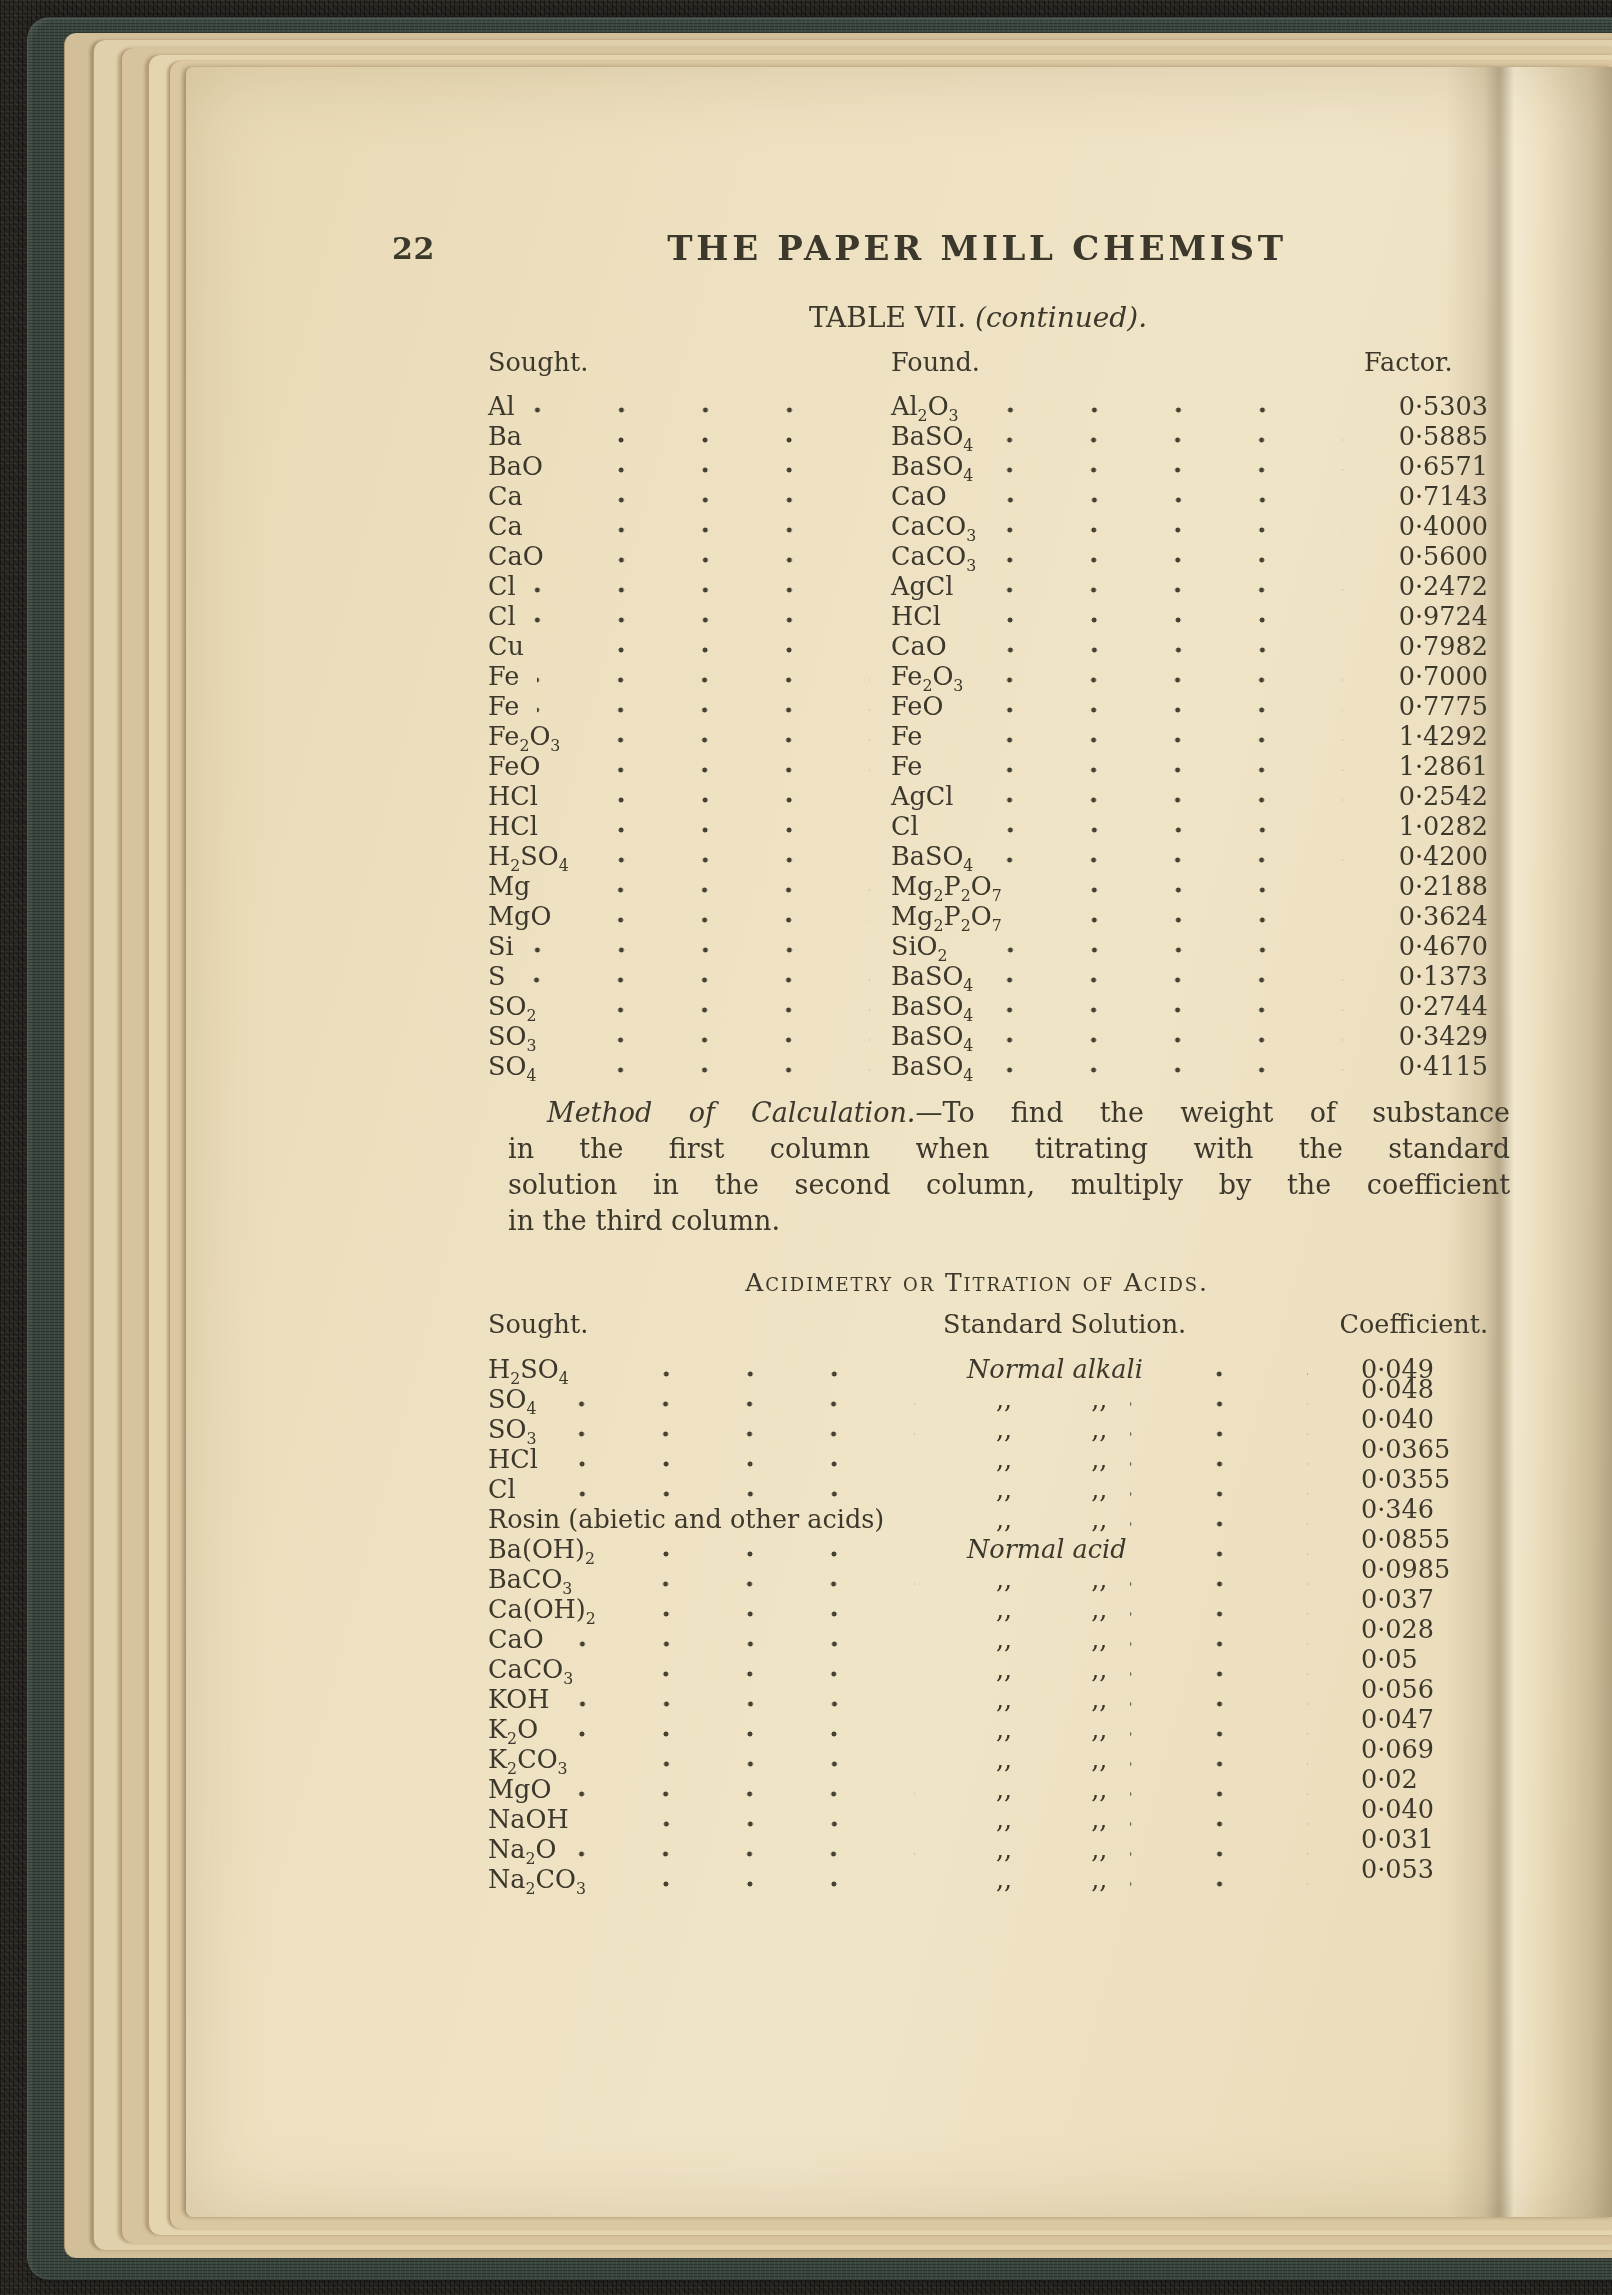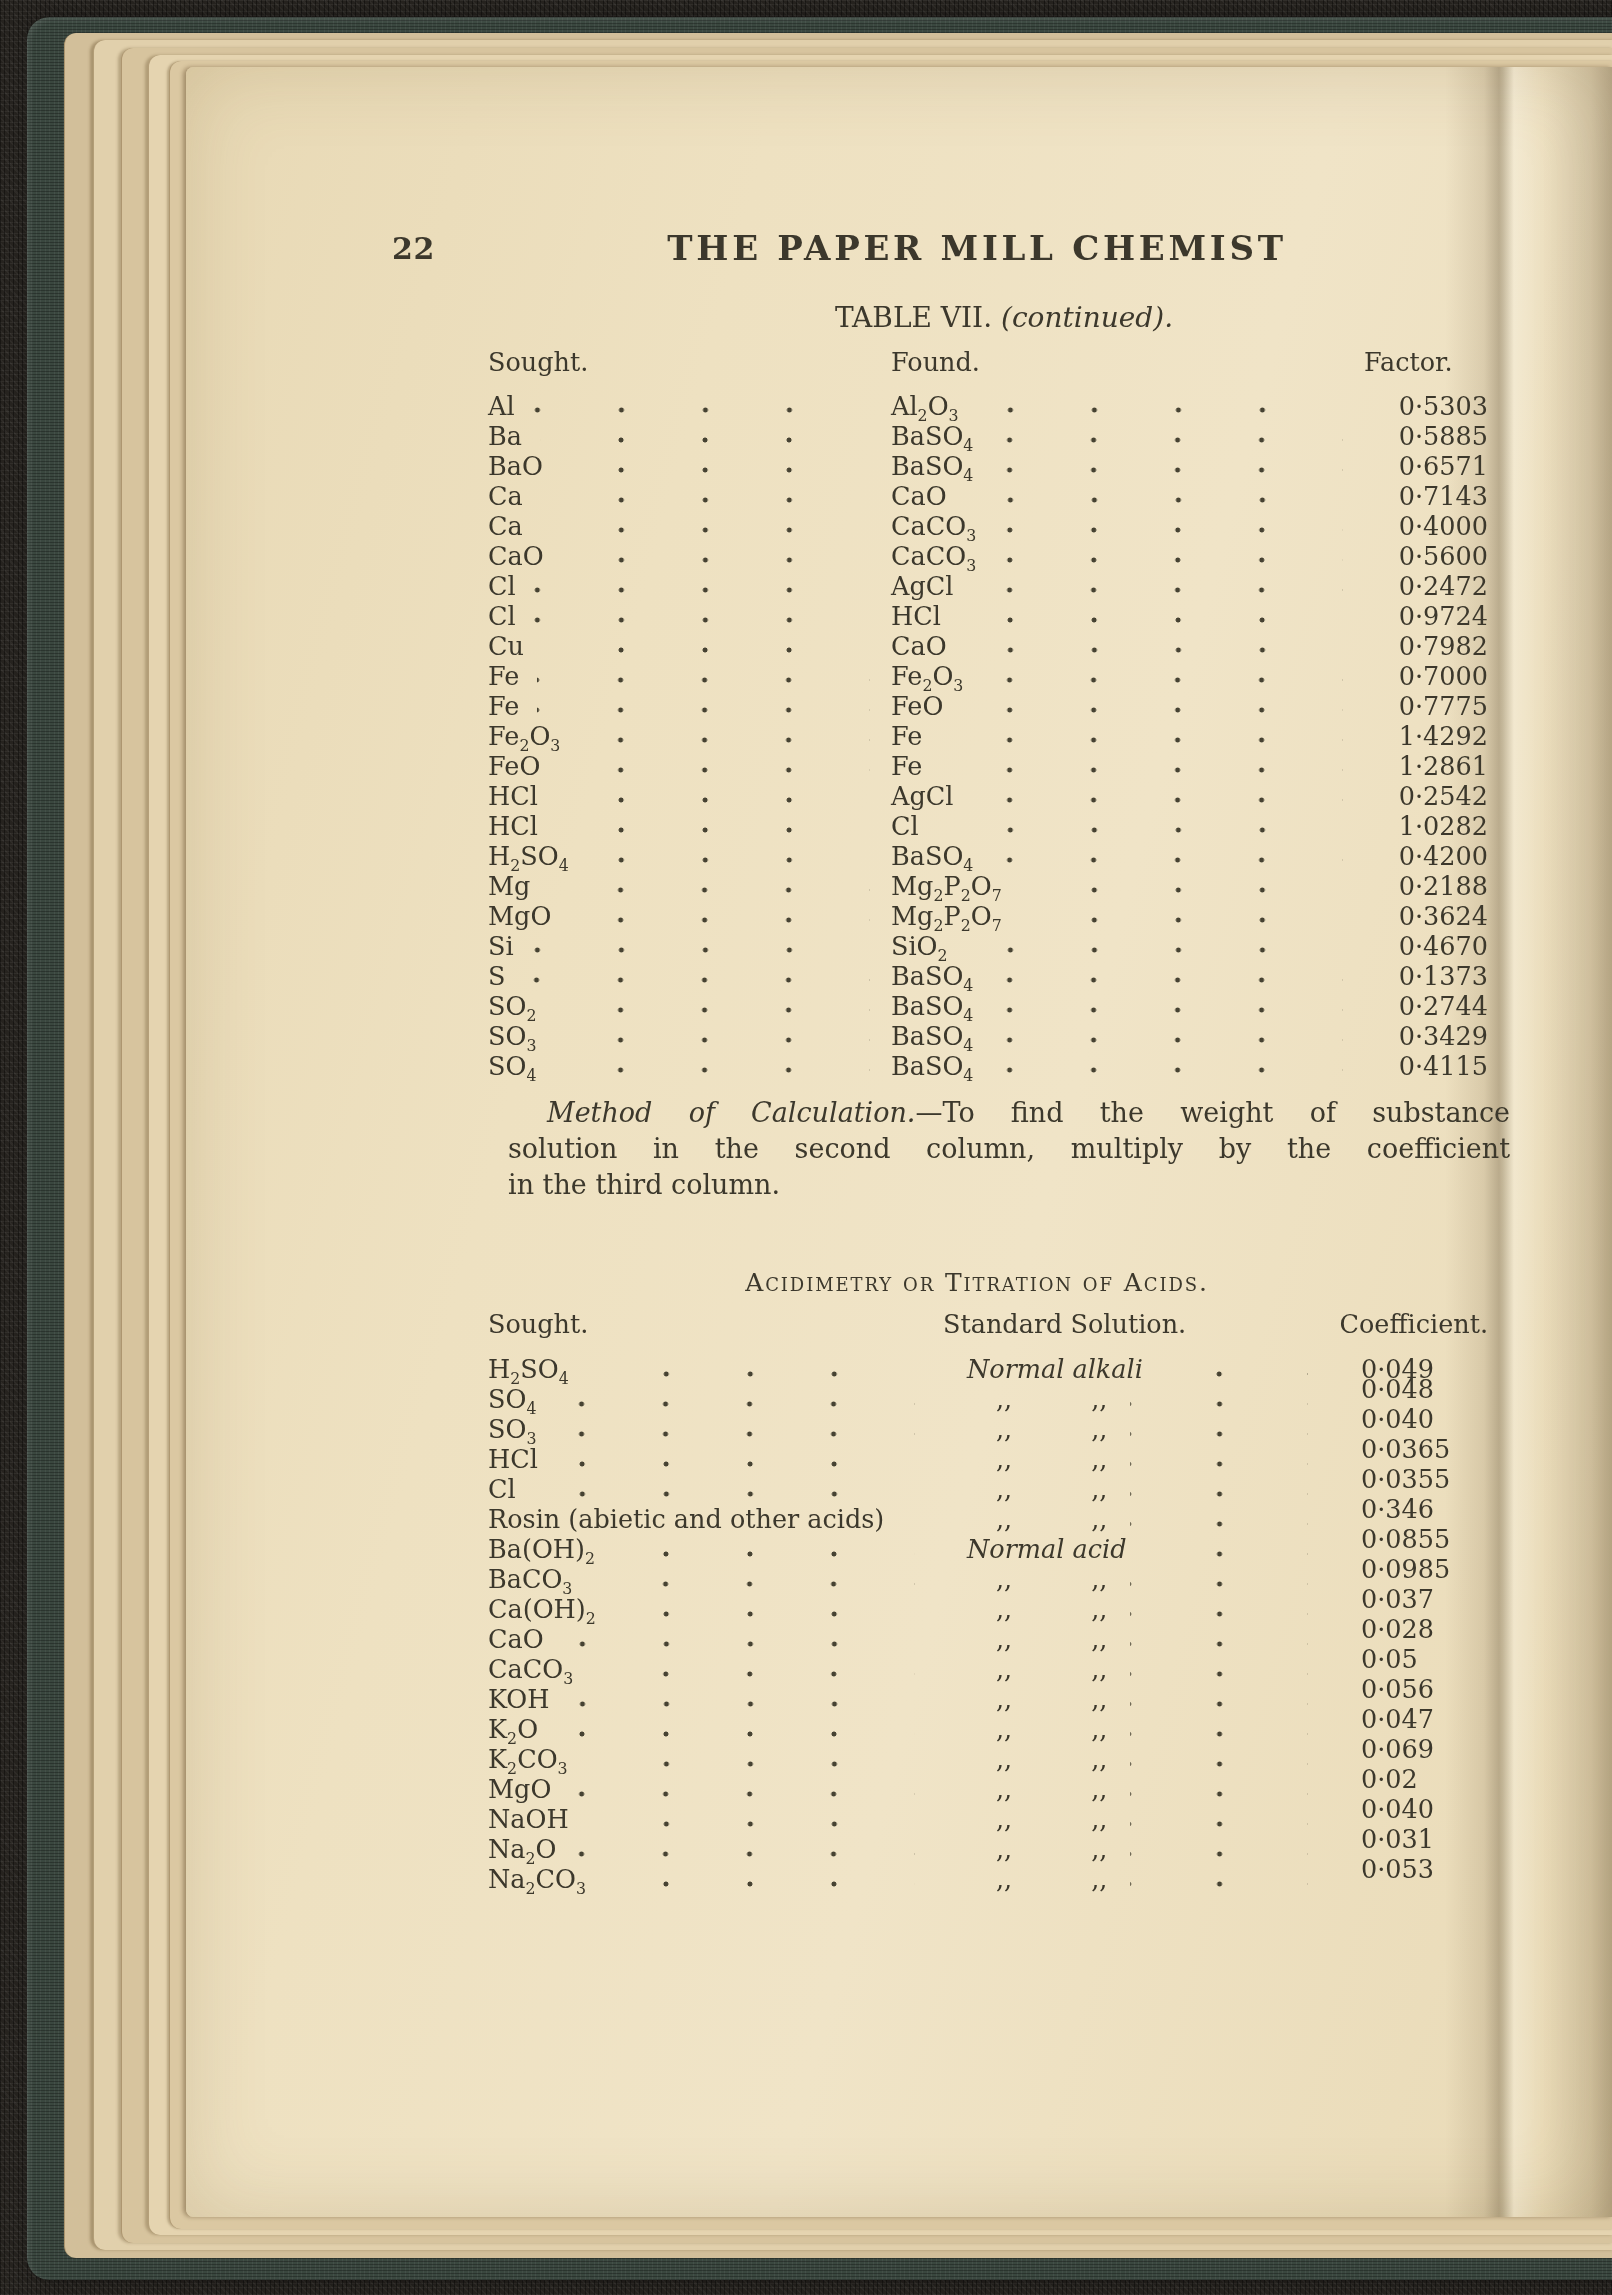--- a/index.html
+++ b/index.html
@@ -32,21 +32,21 @@
     box-shadow:inset 0 0 82px rgba(118,88,40,.20), -3px 0 4.5px rgba(80,55,25,.4);}
   #fold{position:absolute;left:1445px;top:67px;width:168px;height:2150px;pointer-events:none;
     background:linear-gradient(90deg, rgba(0,0,0,0) 0px, rgba(97,74,40,.14) 39px,
       rgba(70,52,25,.30) 54px, rgba(40,30,12,.20) 58px, rgba(255,253,245,.28) 69px,
       rgba(0,0,0,0) 97px, rgba(86,66,34,.16) 146px, rgba(76,57,28,.30) 168px);}
   
   #content{position:absolute;inset:0;color:#3c382c;}
   .abs{position:absolute;}
   #pageno{left:392px;top:231px;font-size:30px;font-weight:bold;letter-spacing:0.7px;}
   #title{left:464px;width:1026px;top:228px;text-align:center;font-size:34px;font-weight:bold;letter-spacing:3.7px;}
-  #caption{left:491px;width:1026px;top:301px;text-align:center;font-size:28px;}
+  #caption{left:465px;width:1026px;top:301px;text-align:center;font-size:28px;}
   #caption .it{font-style:italic;}
   
   #t1{left:488px;top:347px;width:1000px;font-size:25.5px;}
   .thead{display:flex;align-items:baseline;height:33px;}
   .t1c1{width:403px;display:flex;align-items:baseline;}
   .t1c2{width:473px;display:flex;align-items:baseline;}
   .t1c3{width:124px;white-space:nowrap;}
   #t1-rows{margin-top:10.5px;text-align:right;}
   .trow{display:flex;align-items:baseline;height:30px;white-space:nowrap;}
   .lead{flex:1 1 auto;align-self:flex-end;height:6px;margin:0 21px 7.5px 18px;
@@ -425,20 +425,21 @@
       <span class="factor">0·4115</span>
     </div>
   </div>
 </div>
     </div>
 
     <div id="para" class="abs">
       <div class="pline first">
         <span class="it">Method of Calculation.</span><span id="pl0">—To find the weight of substance</span>
       </div>
+      <div class="pline" id="pl1">in the first column when titrating with the standard</div>
       <div class="pline" id="pl2">solution in the second column, multiply by the coefficient</div>
       <div class="pline last" id="pl3">in the third column.</div>
     </div>
 
     <div id="acidhead" class="abs">Acidimetry or Titration of Acids.</div>
 
     <div id="t2" class="abs">
       <div class="thead">
         <div class="t2c1">Sought.</div>
         <div class="t2c2">

